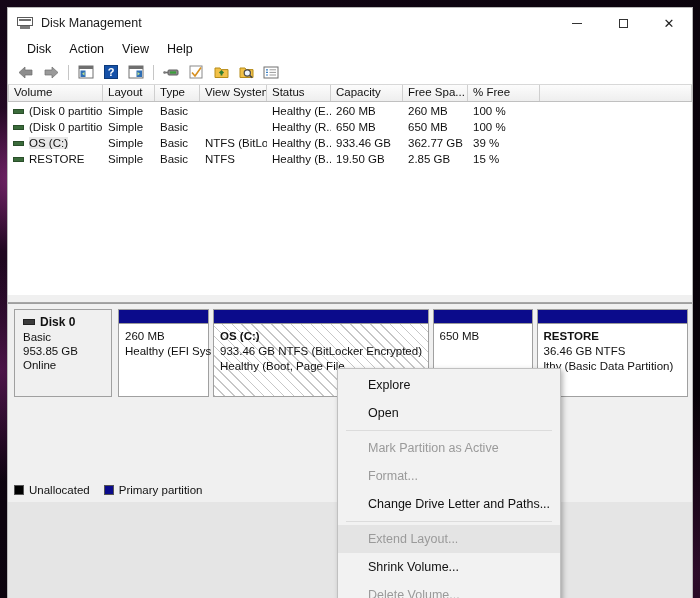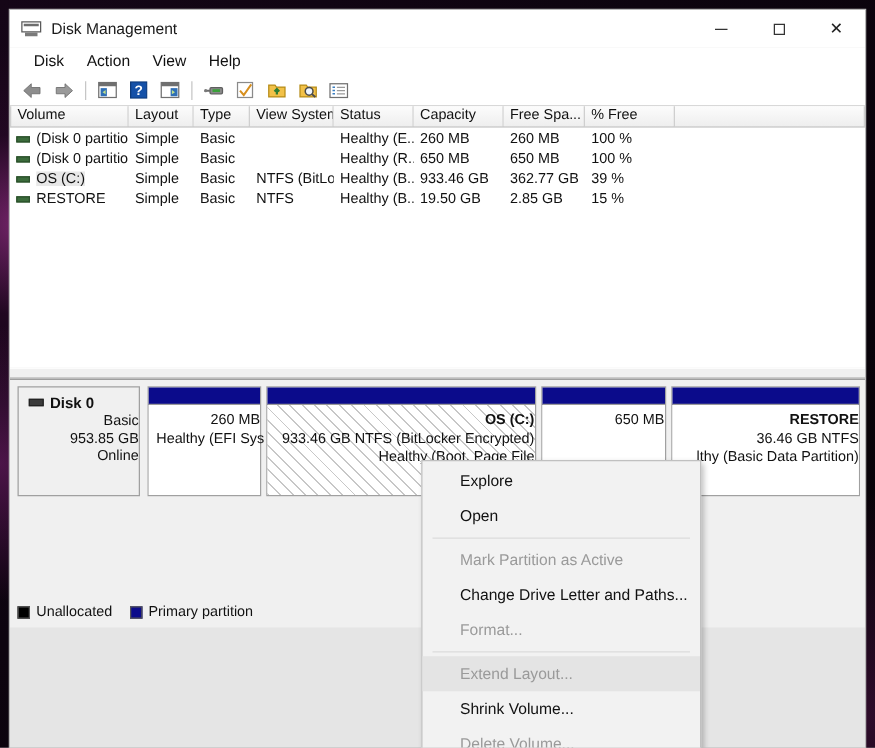--- a/index.html
+++ b/index.html
@@ -52,21 +52,21 @@
   .hcell:first-child{border-left:1px solid #cfcfcf;}
   .rows{padding-top:1px;}
   .row{display:flex;height:16px;align-items:center;}
   .cell{font-size:11.5px;color:#111;padding-left:5px;box-sizing:border-box;white-space:nowrap;overflow:hidden;}
   .cell.vol{display:flex;align-items:center;gap:5px;}
   .volglyph{width:11px;height:5px;background:#3b6b3b;border:1px solid #2a4f2a;box-sizing:border-box;flex:none;}
   .sel-underline{background:#e8e8e8;}
   
   .splitter{height:7px;background:#f0f0f0;border-top:1px solid #fff;border-bottom:1px solid #a6a6a6;}
   
-  .graphwrap{position:relative;background:#f0f0f0;height:198px;border-top:1px solid #9e9e9e;text-align:right;}
+  .graphwrap{position:relative;background:#f0f0f0;height:198px;border-top:1px solid #9e9e9e;}
   .diskrow{position:absolute;left:6px;top:5px;right:4px;height:88px;}
   .diskinfo{position:absolute;left:0;top:0;width:98px;height:88px;background:#f0f0f0;
             border:1px solid #a0a0a0;box-sizing:border-box;padding:5px 0 0 8px;}
   .diskinfo .dtitle{display:flex;align-items:center;gap:5px;font-size:12px;font-weight:bold;color:#111;}
   .dglyph{width:12px;height:6px;background:#3b3b3b;border:1px solid #222;box-sizing:border-box;}
   .diskinfo .dline{font-size:11.5px;color:#111;margin-top:2px;}
   .parts{position:absolute;left:104px;top:0;right:0;height:88px;display:flex;gap:4px;}
   .part{position:relative;border:1px solid #a0a0a0;box-sizing:border-box;background:#fff;}
   .part .bar{height:13px;background:#0b0b8b;border-bottom:1px solid #9a9a9a;}
   .part .body{position:relative;height:calc(100% - 14px);padding:5px 0 0 6px;box-sizing:border-box;background:#fff;}
@@ -333,22 +333,22 @@
         <span>Primary partition</span>
       </div>
     </div>
   </div>
 
   <div class="ctxmenu">
     <div class="mi">Explore</div>
     <div class="mi">Open</div>
     <div class="msep"></div>
     <div class="mi disabled">Mark Partition as Active</div>
+    <div class="mi disabled">Format...</div>
     <div class="mi">Change Drive Letter and Paths...</div>
-    <div class="mi disabled">Format...</div>
     <div class="msep"></div>
     <div class="mi disabled hl">Extend Layout...</div>
     <div class="mi">Shrink Volume...</div>
     <div class="mi disabled">Delete Volume...</div>
 
   </div>
 
 </div>
 
 </body></html>

